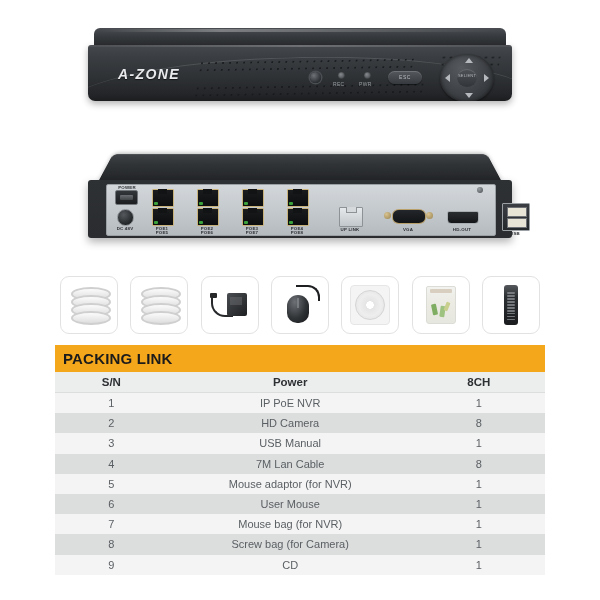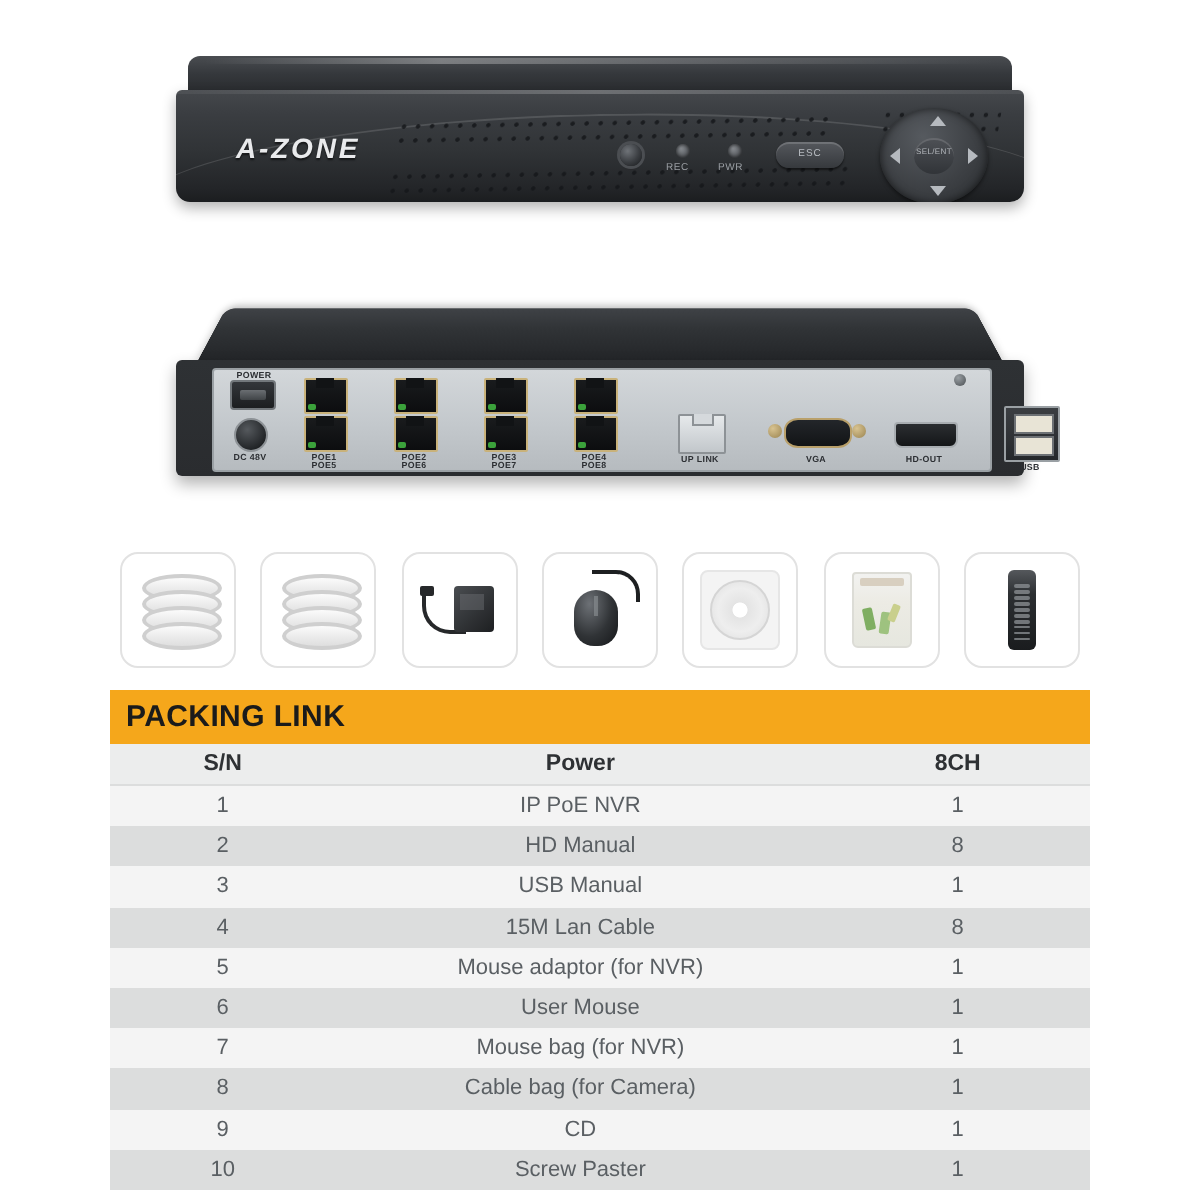--- a/index.html
+++ b/index.html
@@ -413,58 +413,53 @@
       </tr>
     </thead>
     <tbody>
       <tr>
         <td>1</td>
         <td>IP PoE NVR</td>
         <td>1</td>
       </tr>
       <tr>
         <td>2</td>
-        <td>HD Manual</td>
+        <td>HD Camera</td>
         <td>8</td>
       </tr>
       <tr>
         <td>3</td>
         <td>USB Manual</td>
         <td>1</td>
       </tr>
       <tr>
         <td>4</td>
-        <td>15M Lan Cable</td>
+        <td>7M Lan Cable</td>
         <td>8</td>
       </tr>
       <tr>
         <td>5</td>
         <td>Mouse adaptor (for NVR)</td>
         <td>1</td>
       </tr>
       <tr>
         <td>6</td>
         <td>User Mouse</td>
         <td>1</td>
       </tr>
       <tr>
         <td>7</td>
         <td>Mouse bag (for NVR)</td>
         <td>1</td>
       </tr>
       <tr>
         <td>8</td>
-        <td>Cable bag (for Camera)</td>
+        <td>Screw bag (for Camera)</td>
         <td>1</td>
       </tr>
       <tr>
         <td>9</td>
         <td>CD</td>
-        <td>1</td>
-      </tr>
-      <tr>
-        <td>10</td>
-        <td>Screw Paster</td>
         <td>1</td>
       </tr>
     </tbody>
   </table>
 </div>
 
 </body></html>

